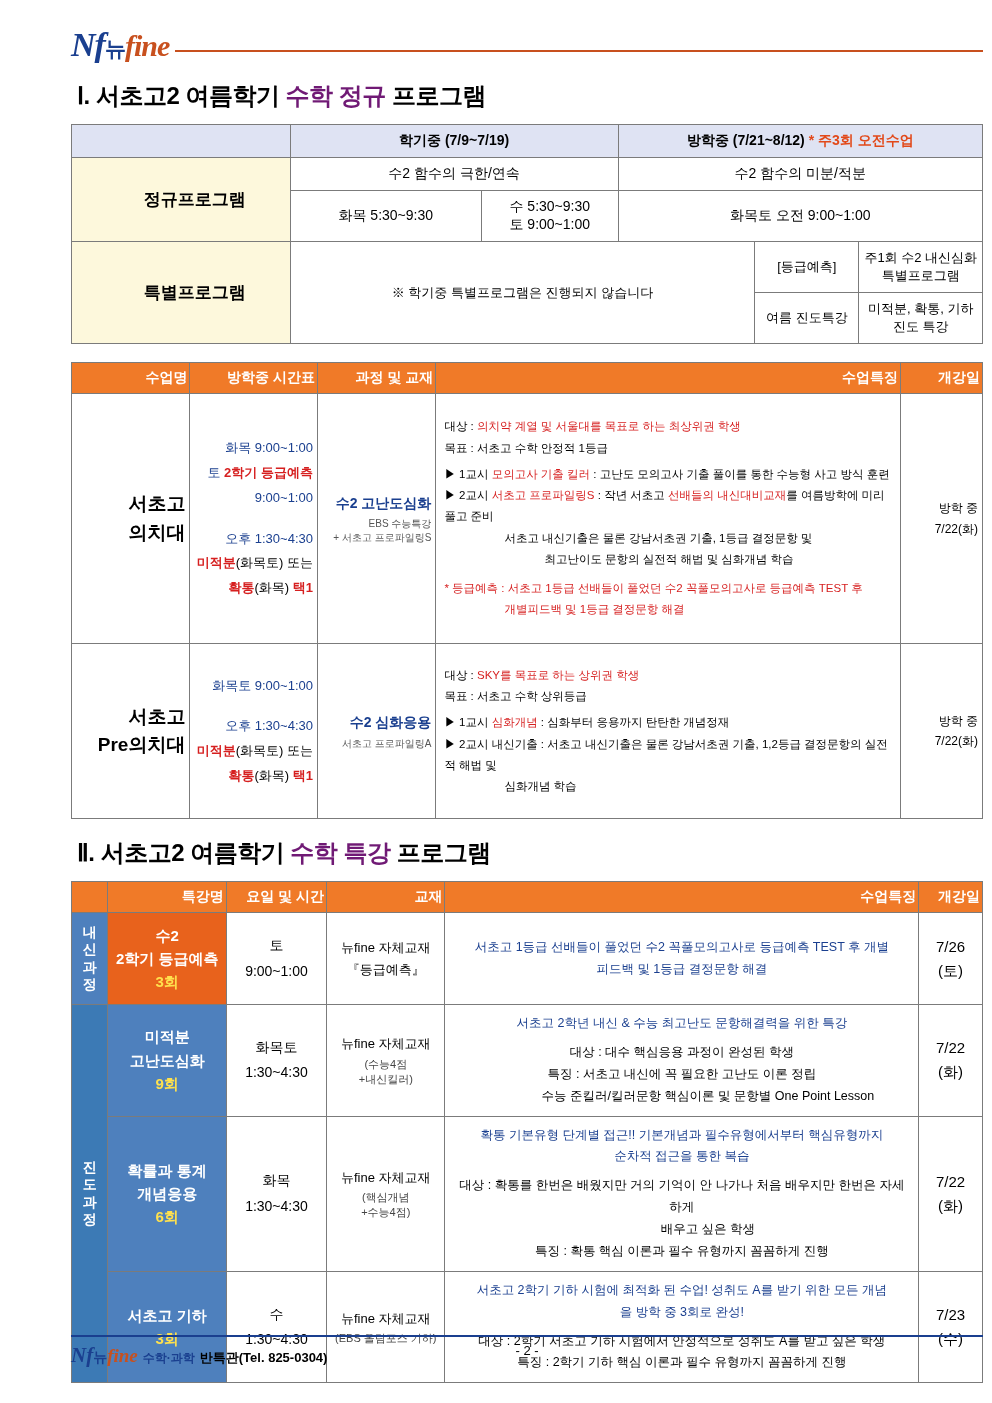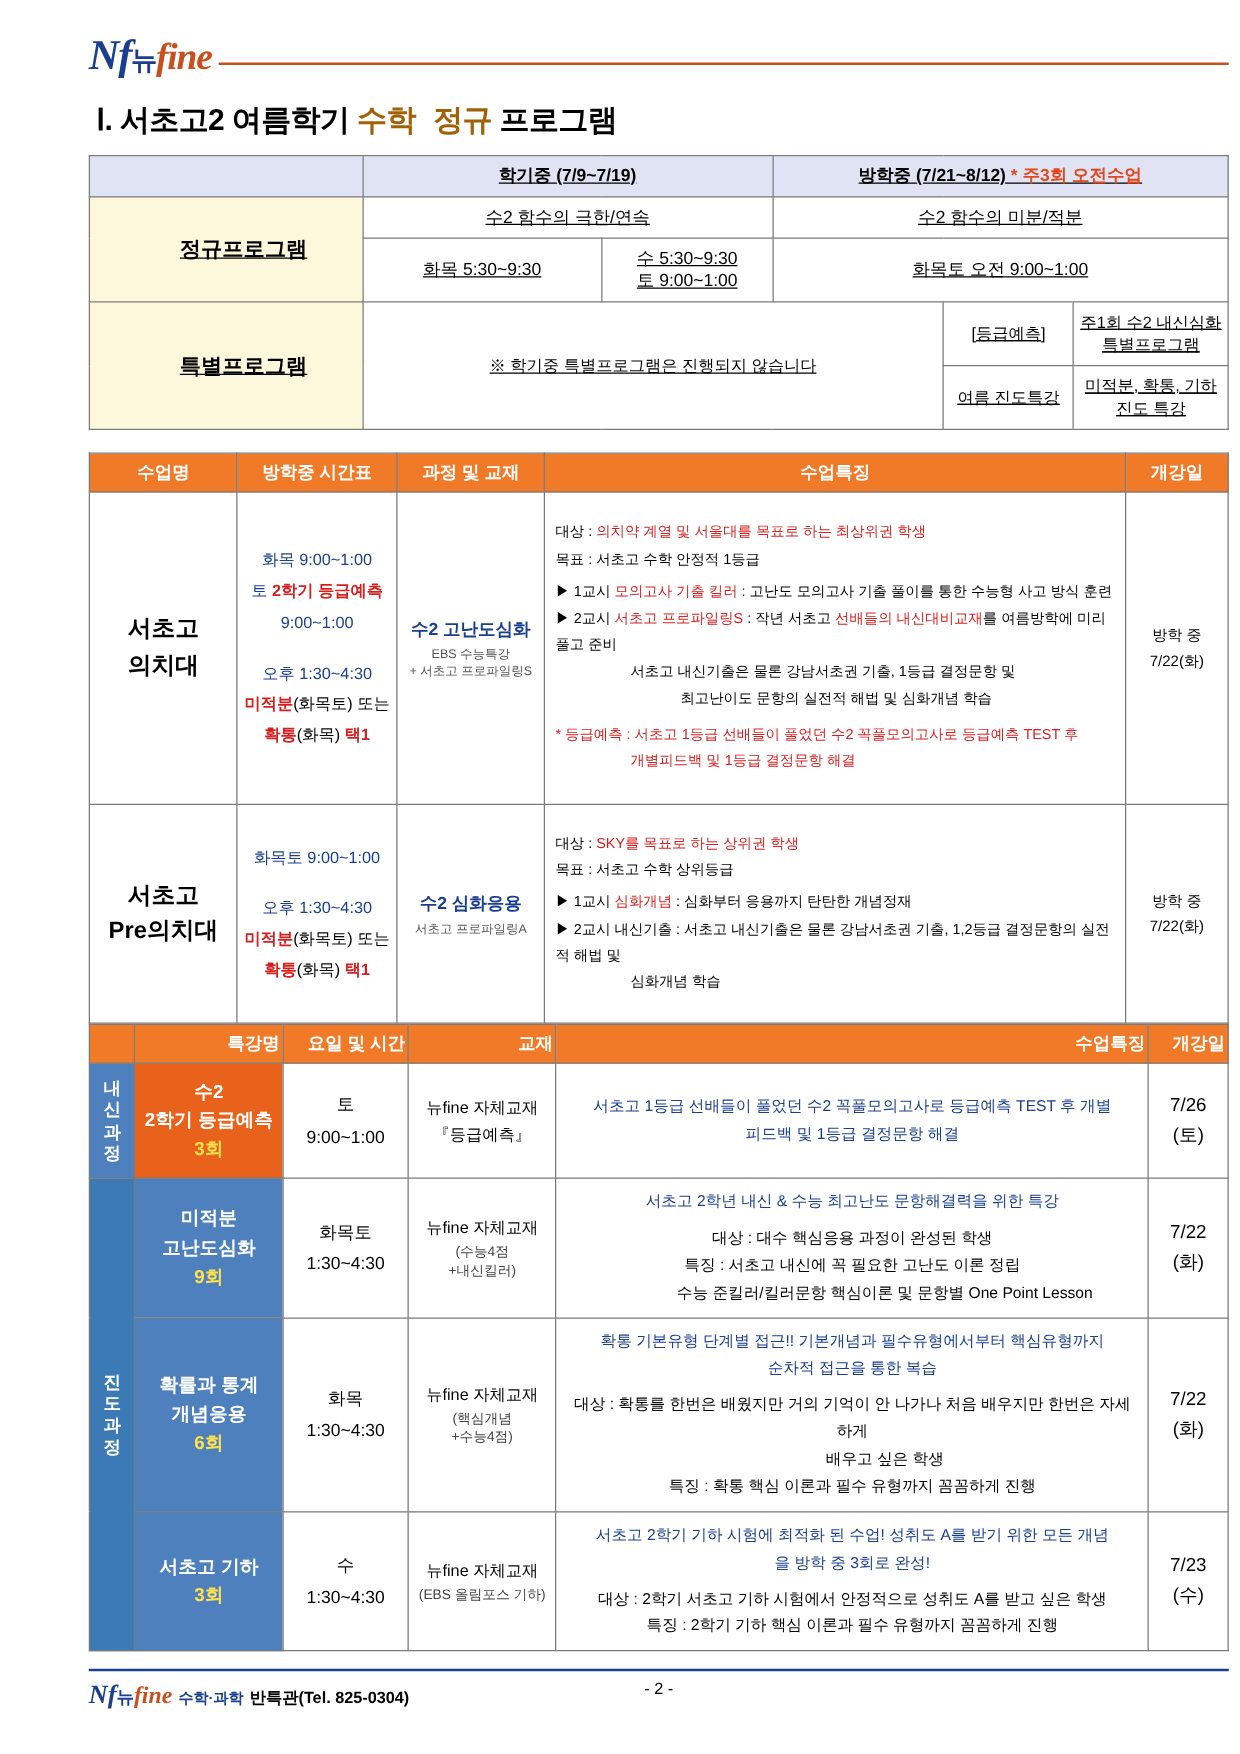--- a/index.html
+++ b/index.html
@@ -61,43 +61,41 @@
   }
 
   
   .section-title {
     font-size: 24px;
     font-weight: bold;
     margin: 18px 0 12px 6px;
     letter-spacing: -0.5px;
   }
   .section-title .hl {
-    color: #a16207;
-    font-family: Liberation Mono, monospace;
+    color: #701a75;
   }
 
   
   table {
     border-collapse: collapse;
     width: 100%;
     table-layout: fixed;
   }
   td, th {
     border: 1px solid #7b7b7b;
     vertical-align: middle;
     text-align: center;
     font-size: 13px;
     padding: 5px 4px;
   }
 
   
   .tbl1 td {
     font-size: 14px;
     padding: 7px 4px;
-    text-decoration: underline;
   }
   .tbl1 .hdr {
     background: #dfe3f3;
     font-weight: bold;
   }
   .tbl1 .hdr .star { color: #e2491a; }
   .tbl1 .rowlbl {
     background: #fdf8dc;
     font-weight: bold;
     font-size: 17px;
@@ -107,21 +105,21 @@
 
   
   .tbl2 thead td {
     background: #f07a28;
     color: #fff;
     font-weight: bold;
     font-size: 14px;
     padding: 6px 2px;
     border-color: #7b7b7b;
   }
-  .tbl2 td { font-size: 12px; }
+  .tbl2 td { font-size: 12px; text-align: right; }
   .tbl2 .cname {
     font-size: 19px;
     font-weight: bold;
     line-height: 1.5;
   }
   .tbl2 .sched {
     font-size: 13px;
     line-height: 1.9;
     color: #1a3f8f;
   }
@@ -391,20 +389,23 @@
           <div style="height:5px"></div>
           <div>▶ 1교시 <span class="red">심화개념</span> : 심화부터 응용까지 탄탄한 개념정재</div>
           <div>▶ 2교시 내신기출 : 서초고 내신기출은 물론 강남서초권 기출, 1,2등급 결정문항의 실전적 해법 및</div>
           <div class="ind2">심화개념 학습</div>
         </td>
         <td class="open">방학 중<br>7/22(화)</td>
       </tr>
     </tbody>
   </table>
 
+  <div class="section-title">
+    <span>Ⅱ. 서초고2 여름학기 </span><span class="hl">수학 특강</span><span> 프로그램</span>
+  </div>
 
   <table class="tbl3">
     <colgroup>
       <col style="width:4%">
         <col style="width:13%">
         <col style="width:11%">
         <col style="width:13%">
         <col style="width:52%">
         <col style="width:7%">
     </colgroup>

